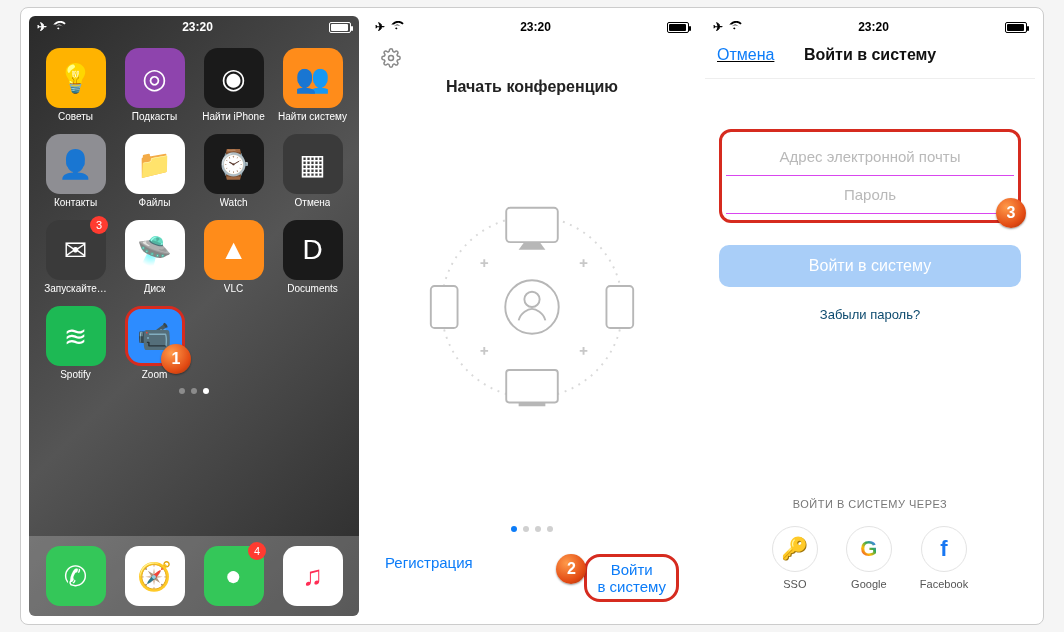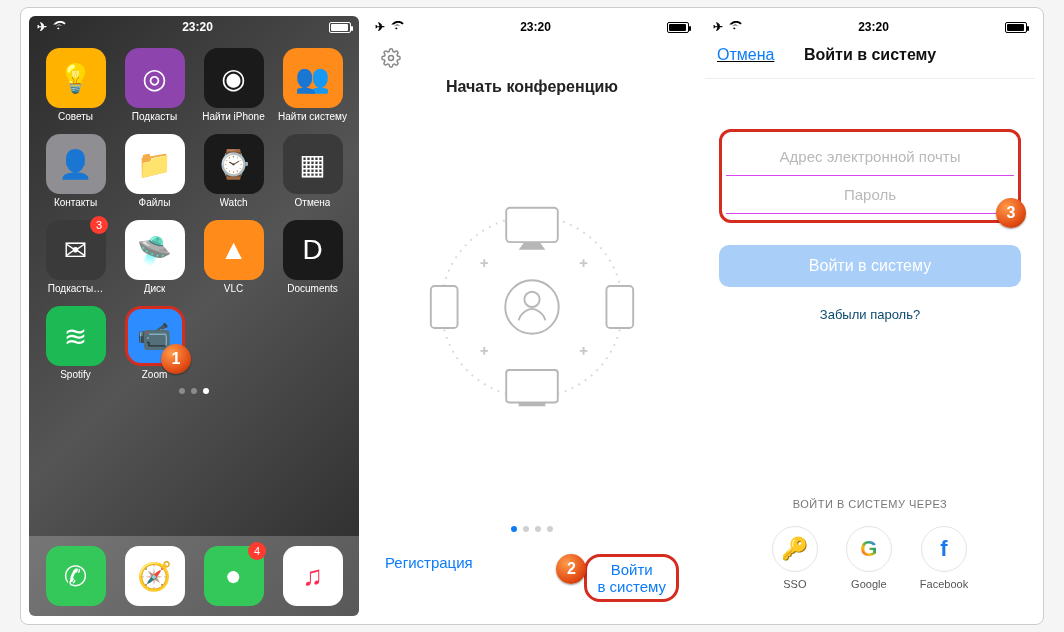--- a/index.html
+++ b/index.html
@@ -325,21 +325,21 @@
           <div class="app-icon" style="background: rgb(26, 26, 26); color: rgb(255, 255, 255);">⌚</div>
           <div class="app-label">Watch</div>
         </div>
         <div class="app">
           <div class="app-icon" style="background: rgb(58, 58, 58); color: rgb(255, 255, 255);">▦</div>
           <div class="app-label">Отмена</div>
         </div>
         <div class="app">
           <div class="app-icon" style="background: rgb(58, 58, 58); color: rgb(255, 255, 255);">✉</div>
           <div class="badge">3</div>
-          <div class="app-label">Подкасты…</div>
+          <div class="app-label">Запускайте…</div>
         </div>
         <div class="app">
           <div class="app-icon" style="background: rgb(255, 255, 255); color: rgb(45, 140, 255);">🛸</div>
           <div class="app-label">Диск</div>
         </div>
         <div class="app">
           <div class="app-icon" style="background: rgb(255, 140, 26); color: rgb(255, 255, 255);">▲</div>
           <div class="app-label">VLC</div>
         </div>
         <div class="app">

